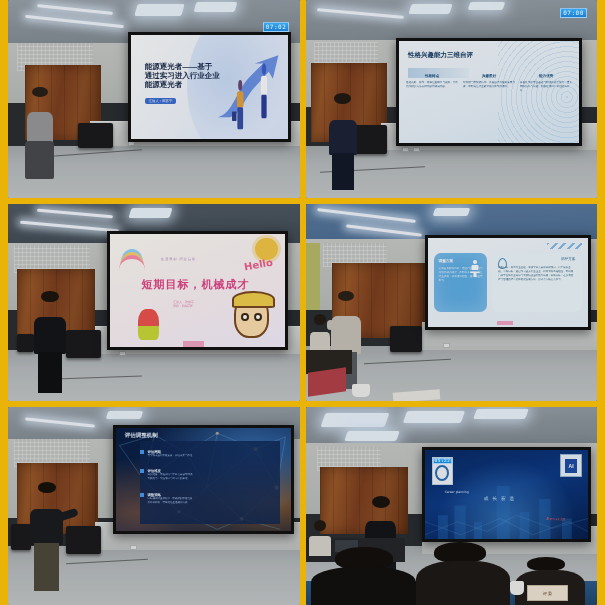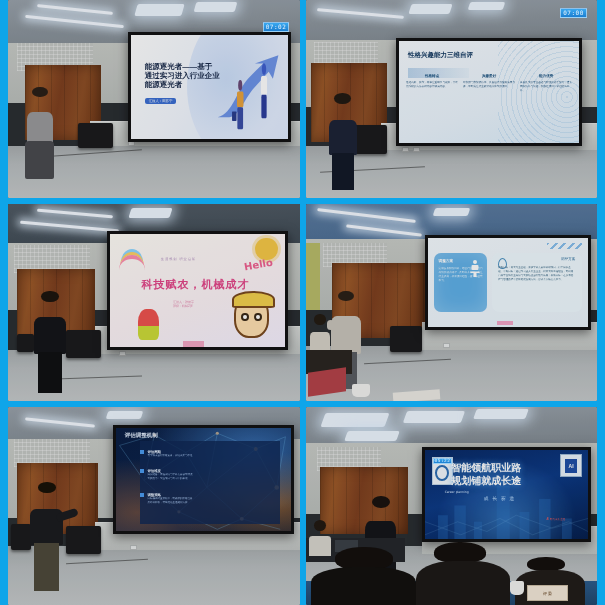--- a/index.html
+++ b/index.html
@@ -6,21 +6,21 @@
   * { box-sizing: border-box; margin: 0; padding: 0; }
   html, body {
     width: 605px; height: 605px;
     background: #ffffff;
     font-family: "Liberation Sans", sans-serif;
     overflow: hidden;
   }
   .collage {
     position: relative;
     width: 605px; height: 605px;
-    background: #0ea5e9;
+    background: #eab308;
     display: grid;
     grid-template-columns: 1fr 1fr;
     grid-template-rows: 1fr 1fr 1fr;
     gap: 6px;
     padding: 0 8px;
   }
   .photo {
     position: relative;
     overflow: hidden;
     background: #2b2f33;
@@ -436,21 +436,21 @@
         <div class="p-head" style="left:26%;top:0;width:46%;padding-bottom:30%;background:#1d160f;"></div>
         <div class="p-body" style="left:6%;top:26%;width:86%;height:36%;background:#15161a;border-radius:20% 20% 5% 5%;"></div>
         <div class="p-legs" style="left:18%;top:60%;width:62%;height:40%;background:#101114;"></div>
       </div>
 
       <div class="screen-frame" style="left:34%;top:14%;width:62%;height:60%;">
         <div class="screen s3">
           <div class="sun"></div>
           <div class="rainbow"></div>
           <div class="s3head" style="font-size:3.2px;">生涯规划 职业启航</div>
-          <div class="s3title" style="font-size:11px;">科技赋农，机械成才</div>
+          <div class="s3title" style="font-size:11px;">短期目标，机械成才</div>
           <div class="s3sub" style="font-size:3px;">
             <div>汇报人：张航宇</div>
             <div>班级：机械2班</div>
           </div>
           <div class="hello" style="font-size:10px;">Hello</div>
           <div class="shin">
             <div class="shin-eye" style="left:16%;"></div>
             <div class="shin-eye" style="right:16%;"></div>
           </div>
           <div class="kid"></div>
@@ -610,24 +610,20 @@
             </g>
             <g stroke="#8fd4ff" stroke-width="0.25" fill="none" opacity="0.6">
               <path d="M0 52 L20 44 L38 50 L56 40 L78 48 L100 42"></path>
               <path d="M0 44 L22 52 L46 42 L66 52 L88 44 L100 50"></path>
             </g>
           </svg>
           <div class="logobadge">
             <div class="seal"></div>
             <div class="timer" style="left:0;top:0;font-size:4.4px;padding:0 1px;position:absolute;">05:22</div>
           </div>
-          <div class="s6title" style="font-size:10px;">
-            <div>智能领航职业路</div>
-            <div>规划铺就成长途</div>
-          </div>
           <div class="s6sub" style="font-size:4.6px;">成长赛道</div>
           <div class="career" style="font-size:3px;">Career planning</div>
           <div class="redtag" style="font-size:2.6px;">AI 助力成长之路</div>
           <div class="aibadge">
             <div class="chip" style="font-size:5px;">AI</div>
           </div>
         </div>
       </div>
 
       <div class="person" style="left:20%;top:45%;width:12%;height:42%;">

